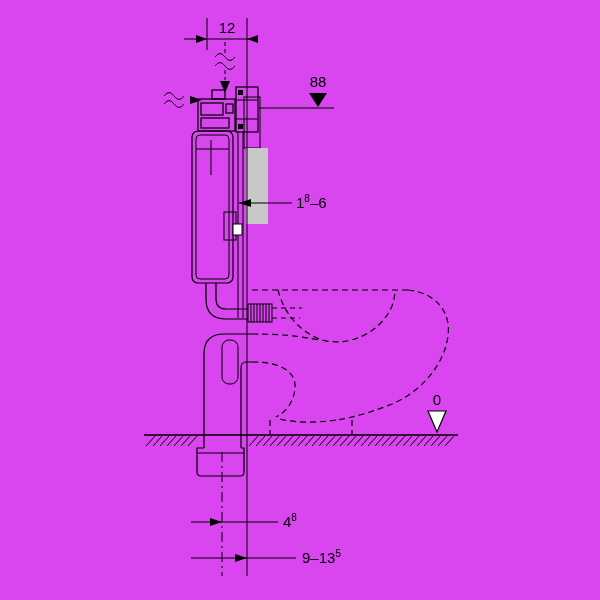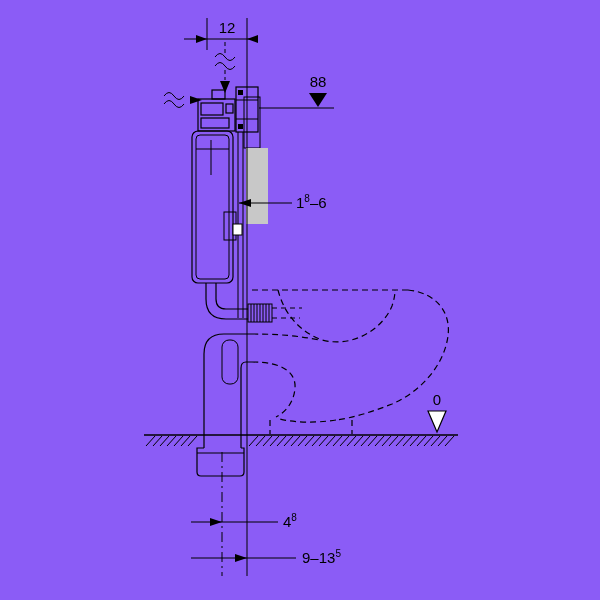--- a/index.html
+++ b/index.html
@@ -1,16 +1,16 @@
 <!DOCTYPE html>
 <html><head>
 <meta charset="utf-8">
 <style>
   html,body{margin:0;padding:0;background:#ffffff;}
-  .stage{width:600px;height:600px;position:relative;background:#8b5cf6;overflow:hidden;}
+  .stage{width:600px;height:600px;position:relative;background:#d946ef;overflow:hidden;}
   svg text{font-family:"Liberation Sans","DejaVu Sans",sans-serif;fill:#000;font-size:15px;}
   .thin{stroke-width:1;}
   .main{stroke-width:1.2;}
 </style>
 </head>
 <body>
 
 <div class="stage">
 <svg width="600" height="600" viewBox="0 0 600 600">
 

